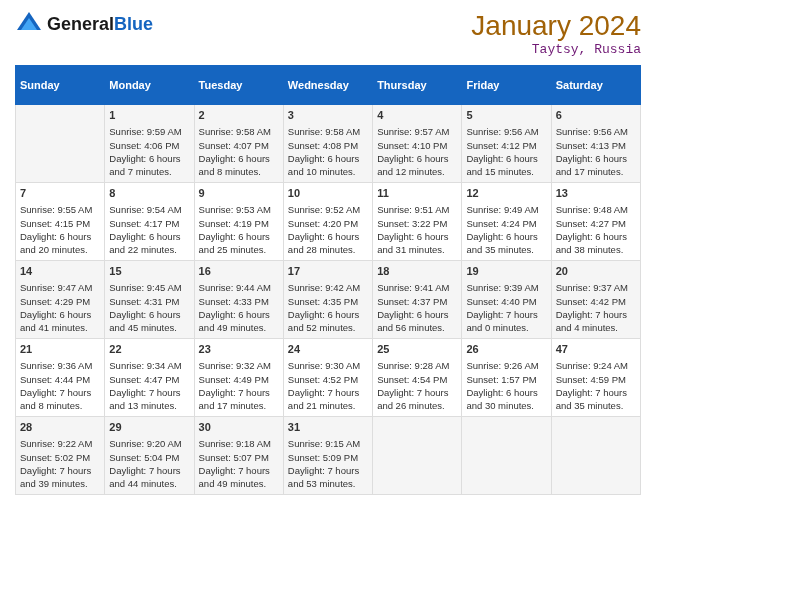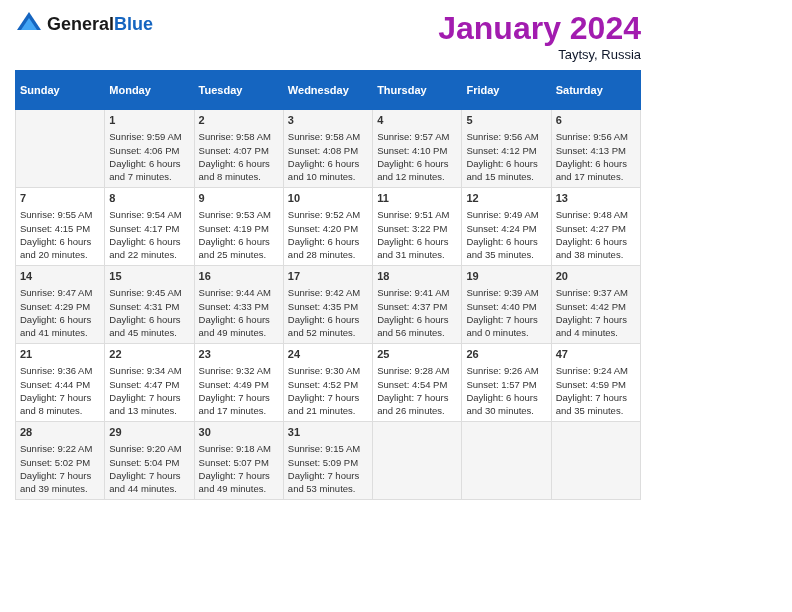--- a/index.html
+++ b/index.html
@@ -36,27 +36,28 @@
     .logo-general { color: #1a1a1a; }
     .logo-blue { color: #1565c0; }
     .logo-icon {
       width: 28px;
       height: 28px;
     }
     .title-block {
       text-align: right;
     }
     .month-title {
-      font-size: 32px;
-      font-weight: bold;
-      color: #a21caf;
+      font-size: 28px;
+      font-weight: normal;
+      color: #a16207;
     }
     .location {
       font-size: 13px;
-      color: #0f172a;
+      color: #701a75;
+      font-family: Liberation Mono, monospace;
     }
     table {
       width: 100%;
       border-collapse: collapse;
       table-layout: fixed;
     }
     thead tr th {
       background: #1565c0;
       color: #fff;
       font-size: 11px;

